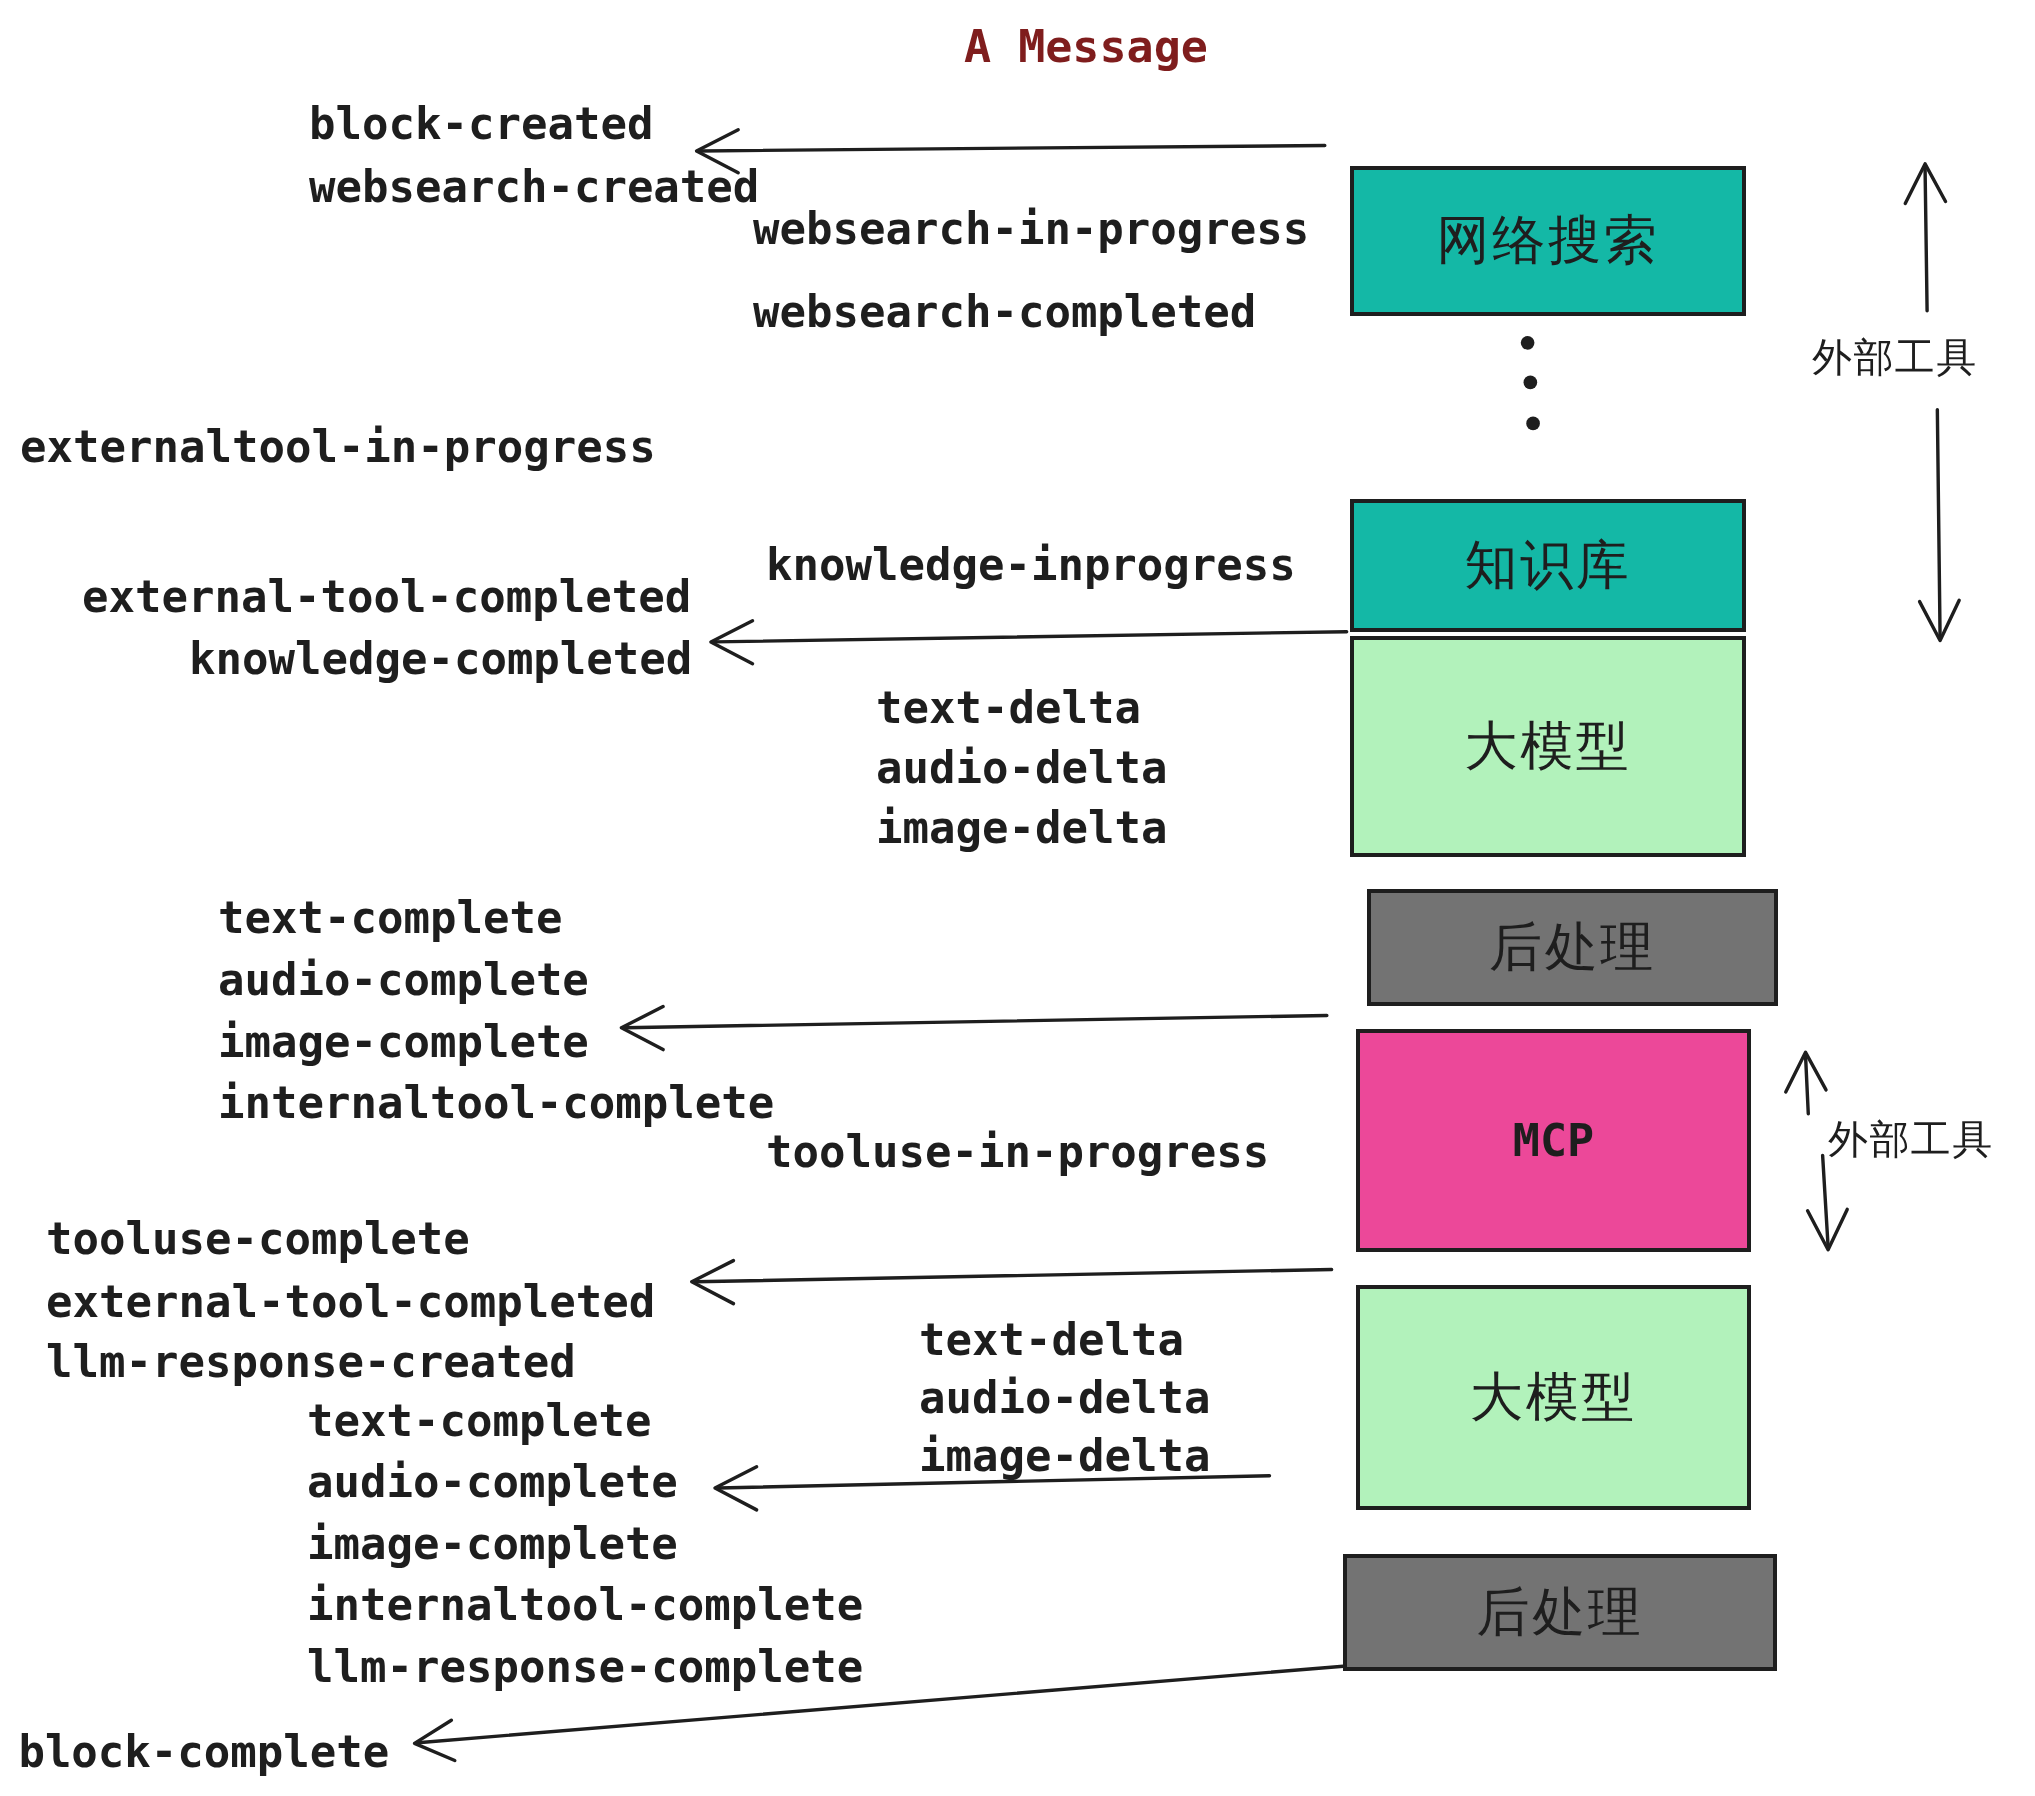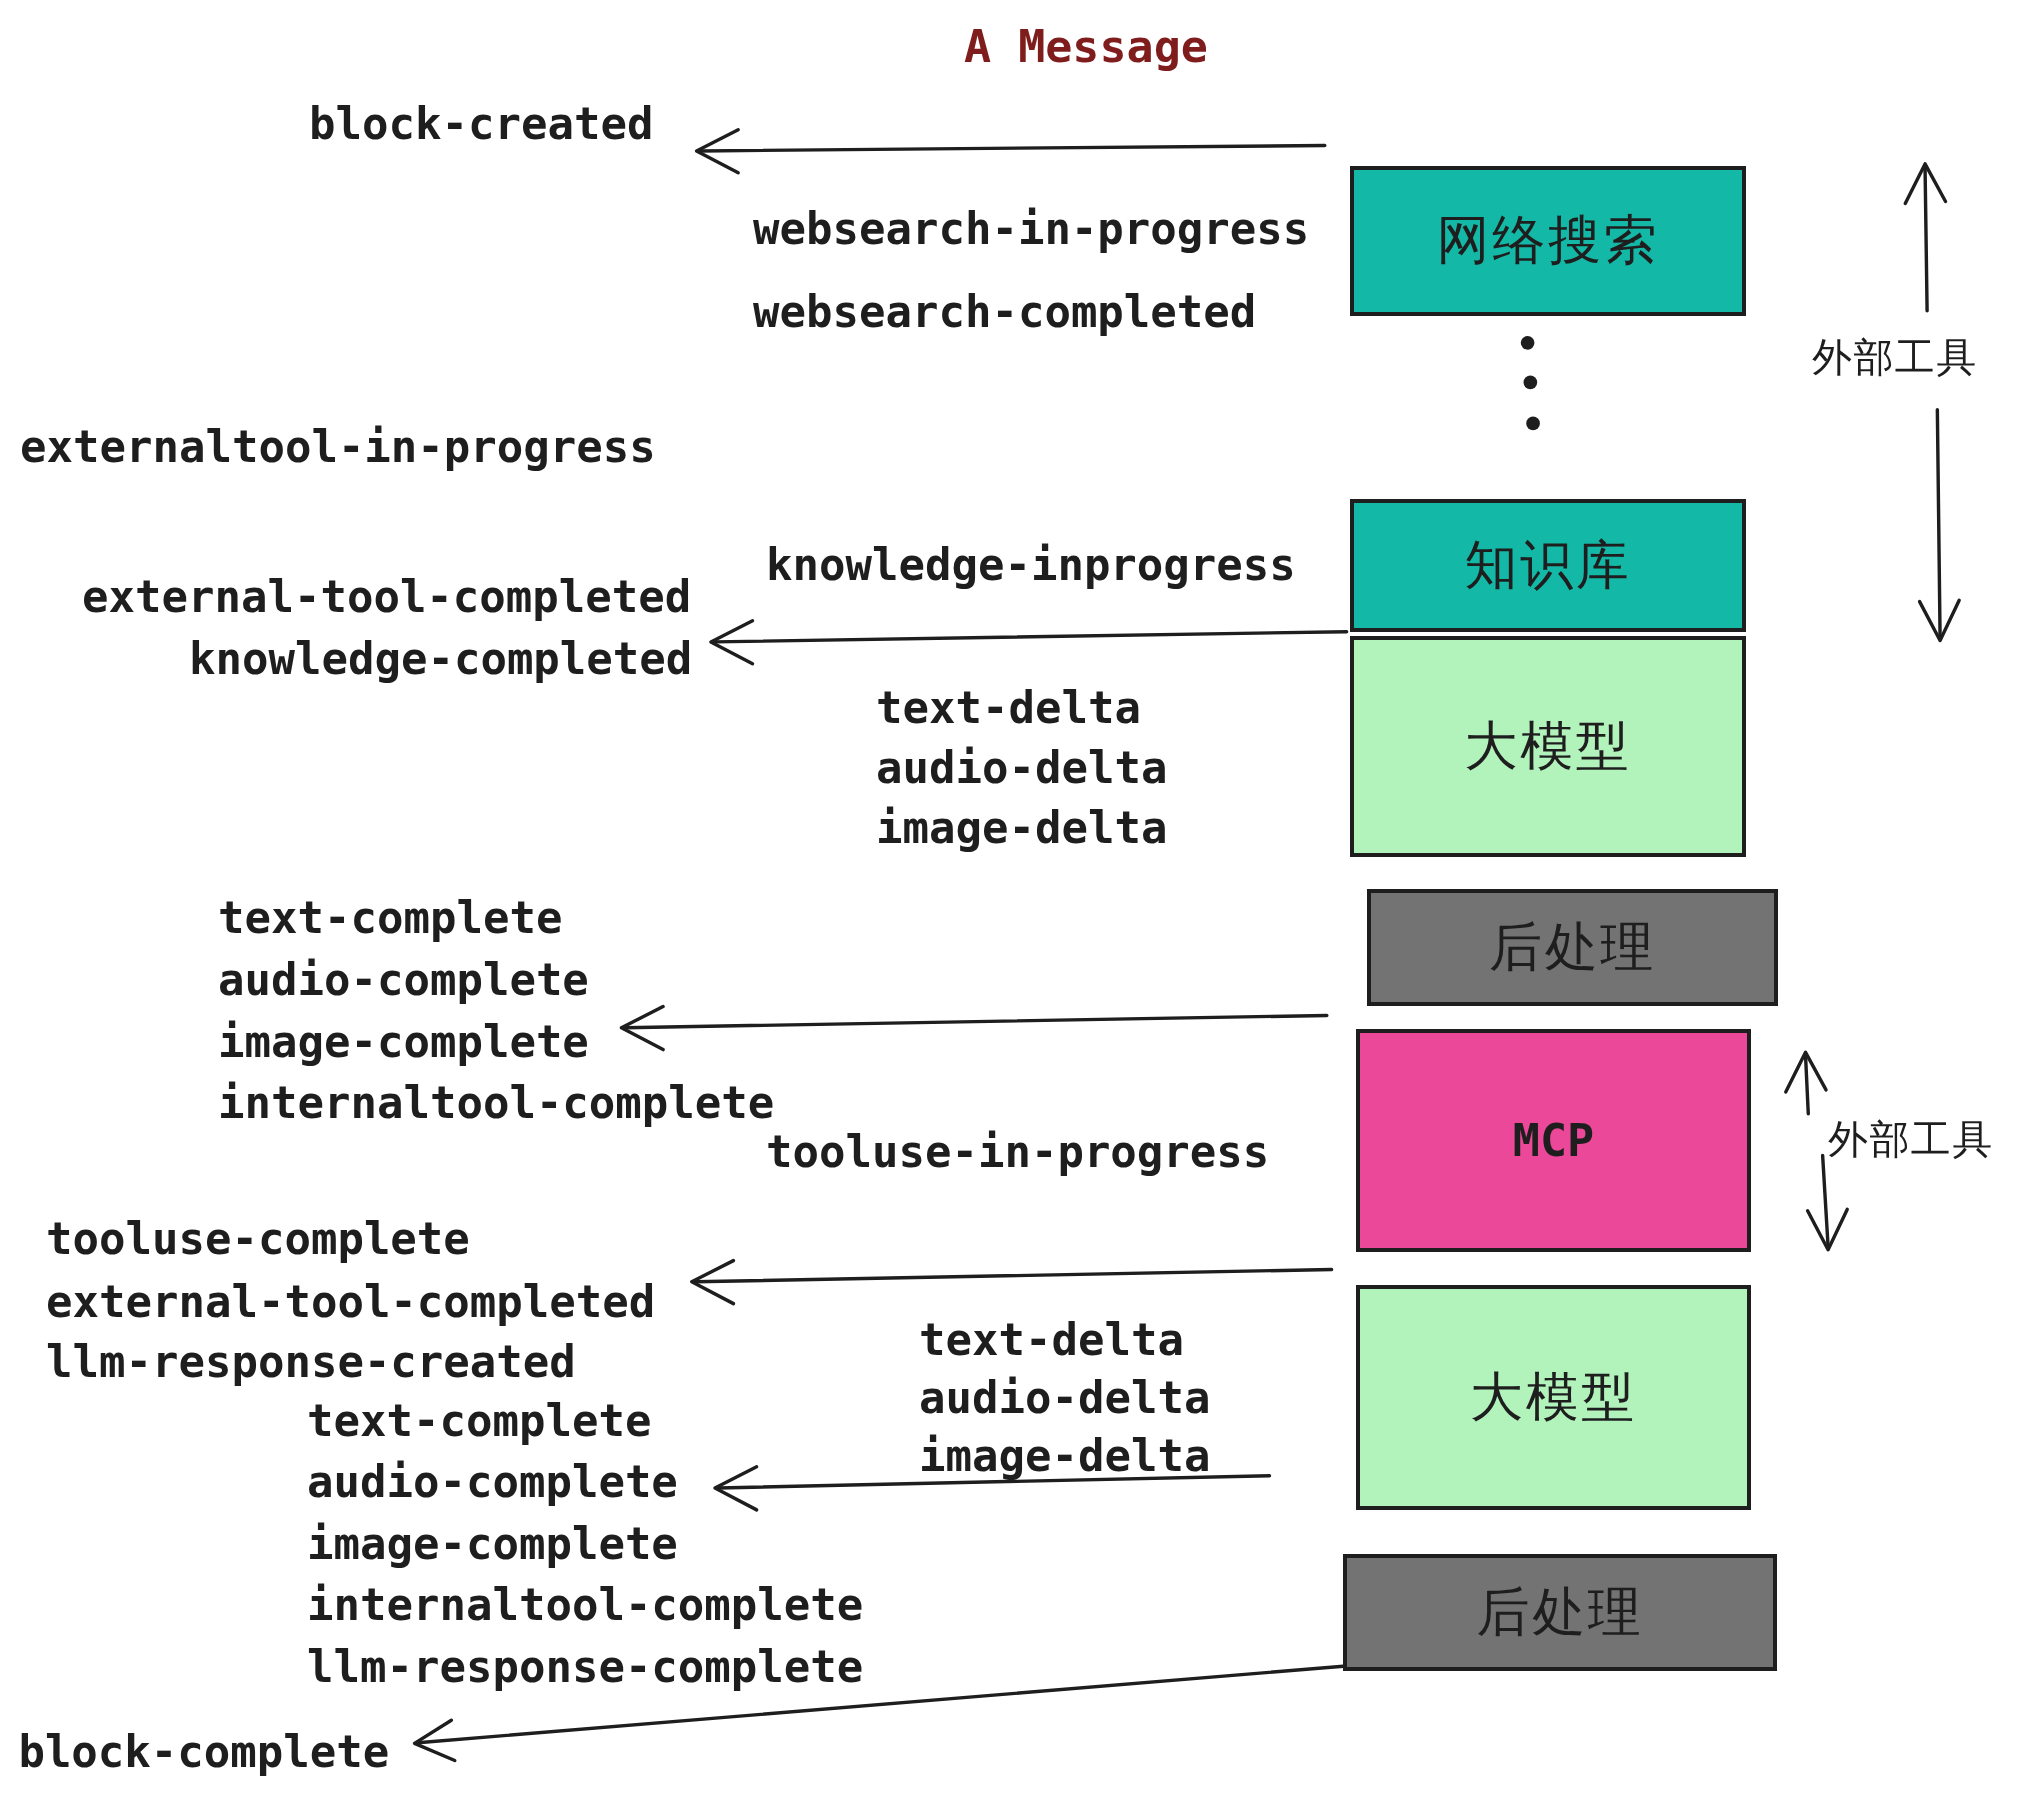--- a/index.html
+++ b/index.html
@@ -77,20 +77,21 @@
     <g>
       <circle cx="2237" cy="502" r="10"></circle>
       <circle cx="2241" cy="560" r="10"></circle>
       <circle cx="2245" cy="620" r="10"></circle>
     </g>
   </svg>
 
   <div class="title" style="left:964px;top:20.5px;">A Message</div>
 
   <div class="ev" style="left:309px;top:99px;">block-created</div>
+  <div class="ev" style="left:309px;top:162px;">websearch-created</div>
   <div class="ev" style="left:753px;top:204px;">websearch-in-progress</div>
   <div class="ev" style="left:753px;top:287px;">websearch-completed</div>
   <div class="ev" style="left:20px;top:398px;margin-top:24px;">externaltool-in-progress</div>
   <div class="ev" style="left:766px;top:540px;">knowledge-inprogress</div>
   <div class="ev" style="left:82px;top:572px;">external-tool-completed</div>
   <div class="ev" style="left:189px;top:634px;">knowledge-completed</div>
 
   <div class="ev" style="left:876px;top:683px;">text-delta</div>
   <div class="ev" style="left:876px;top:743px;">audio-delta</div>
   <div class="ev" style="left:876px;top:803px;">image-delta</div>

